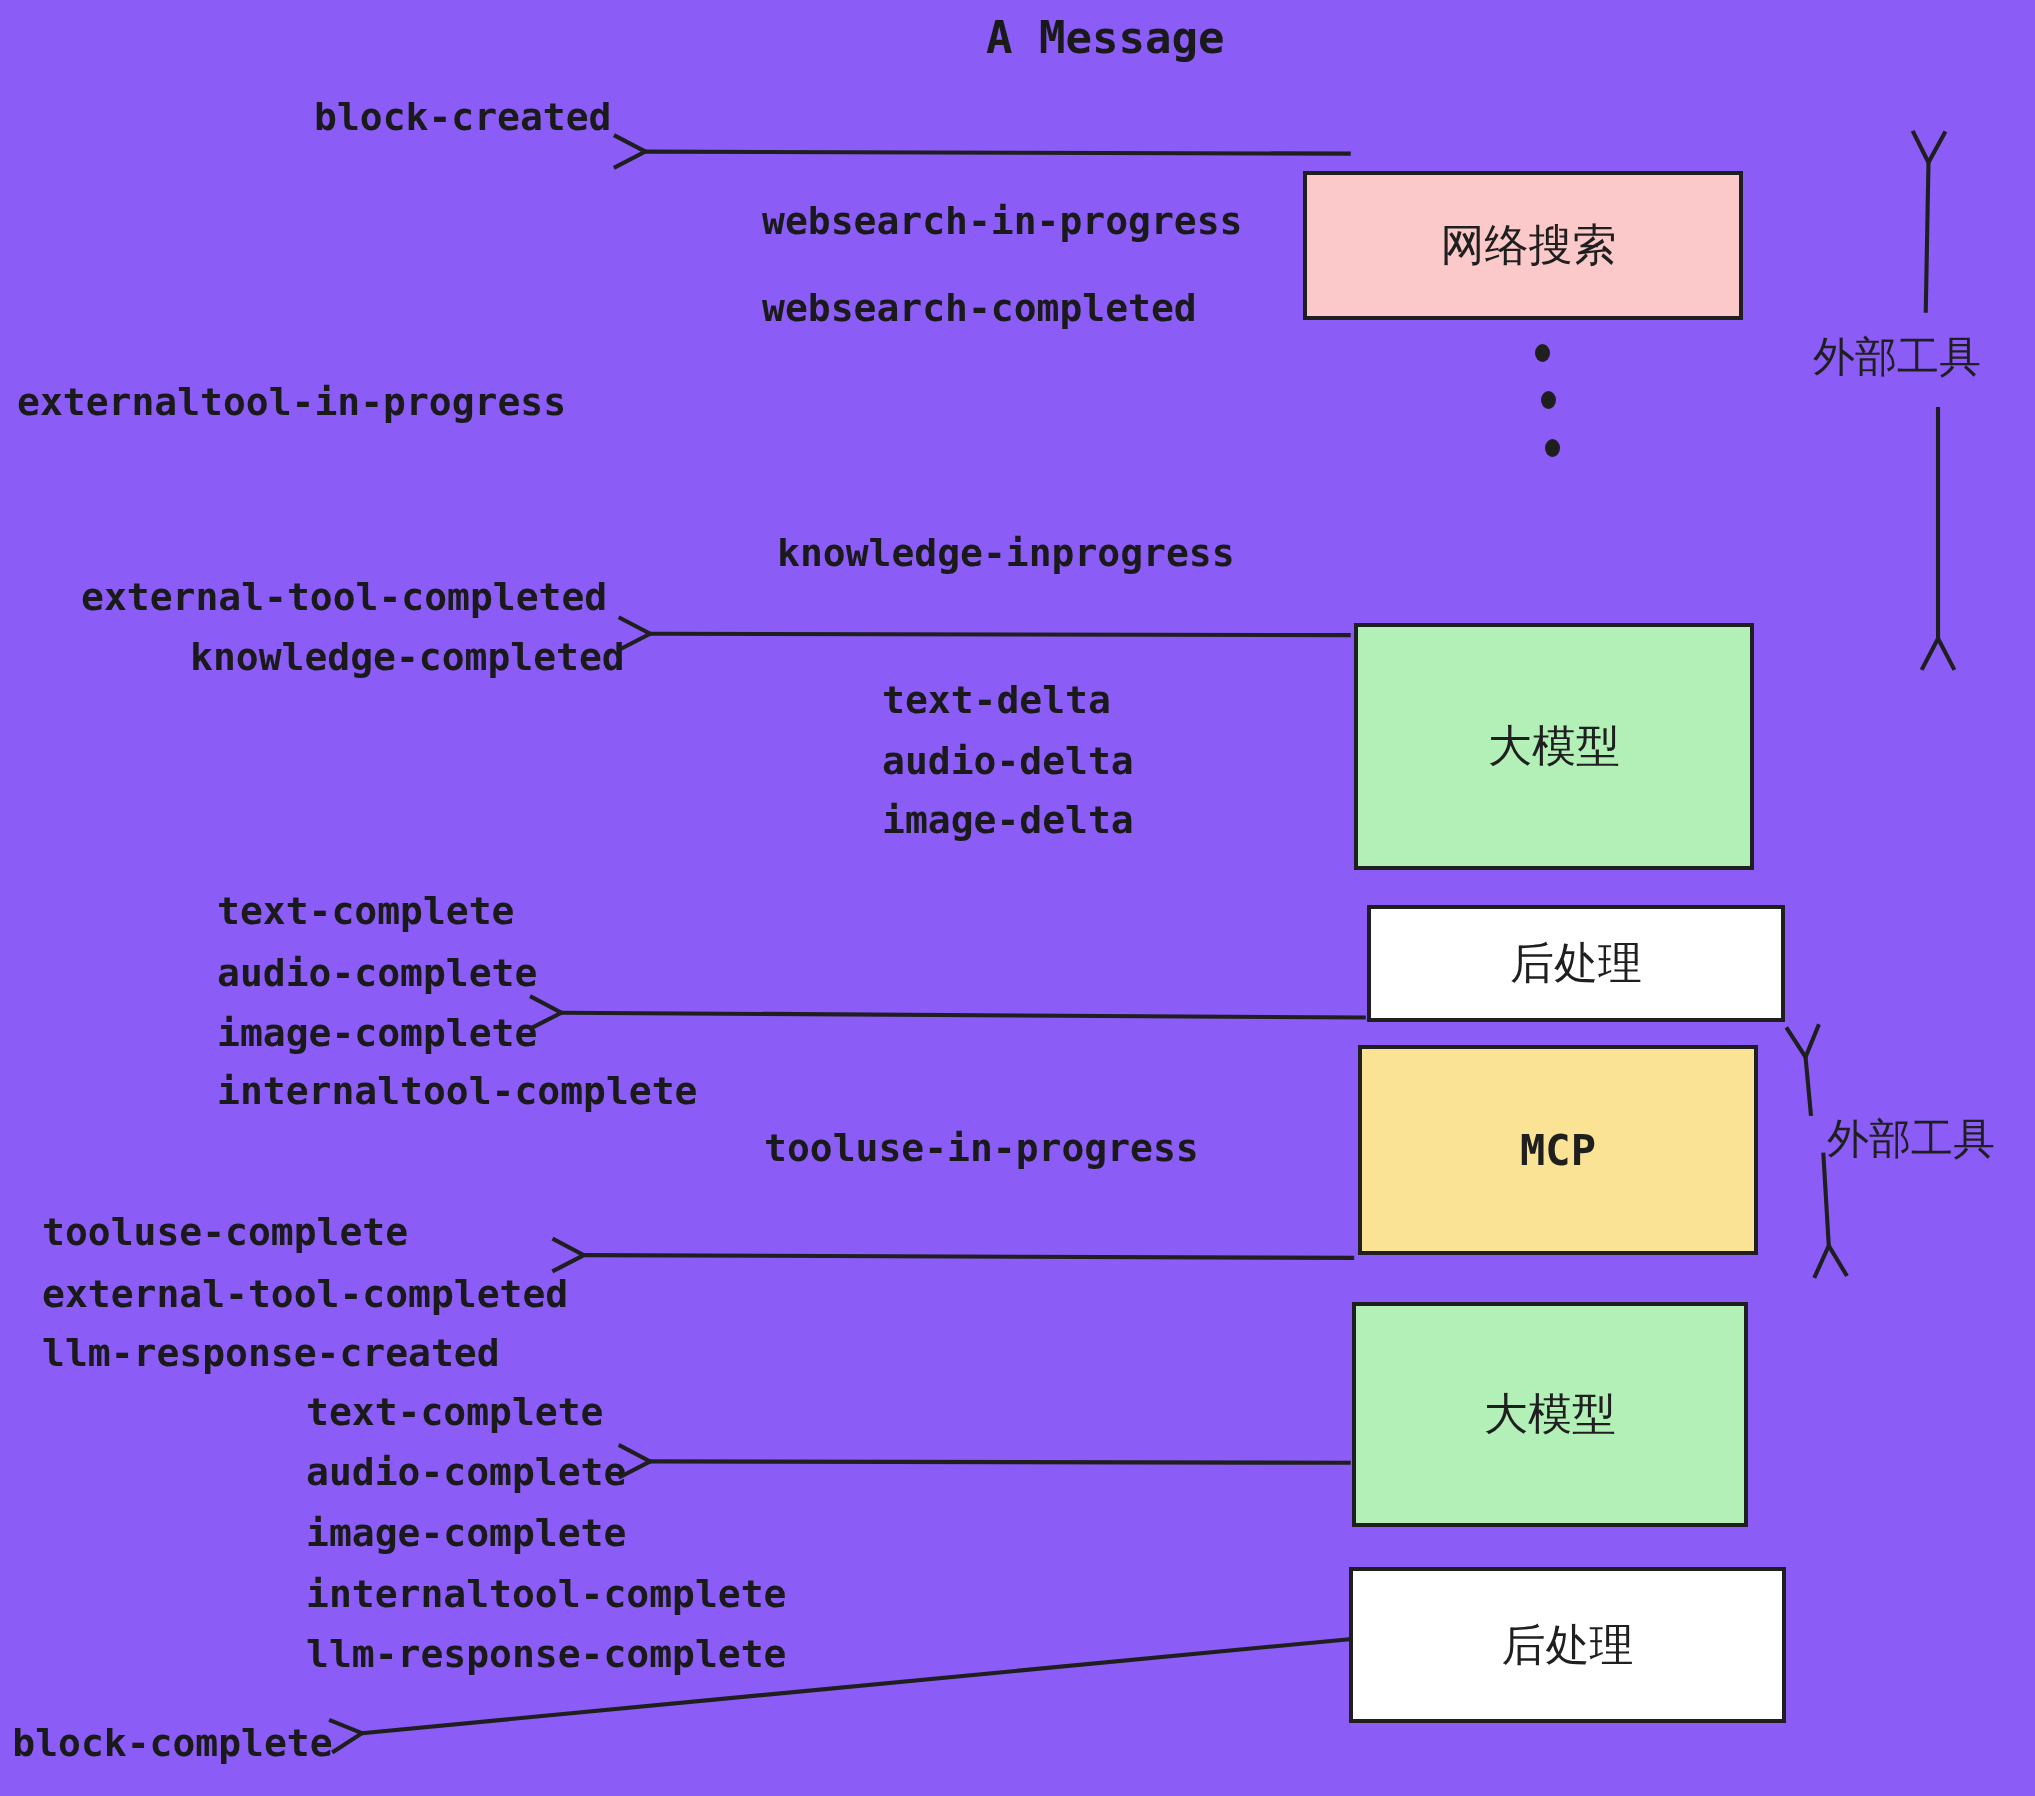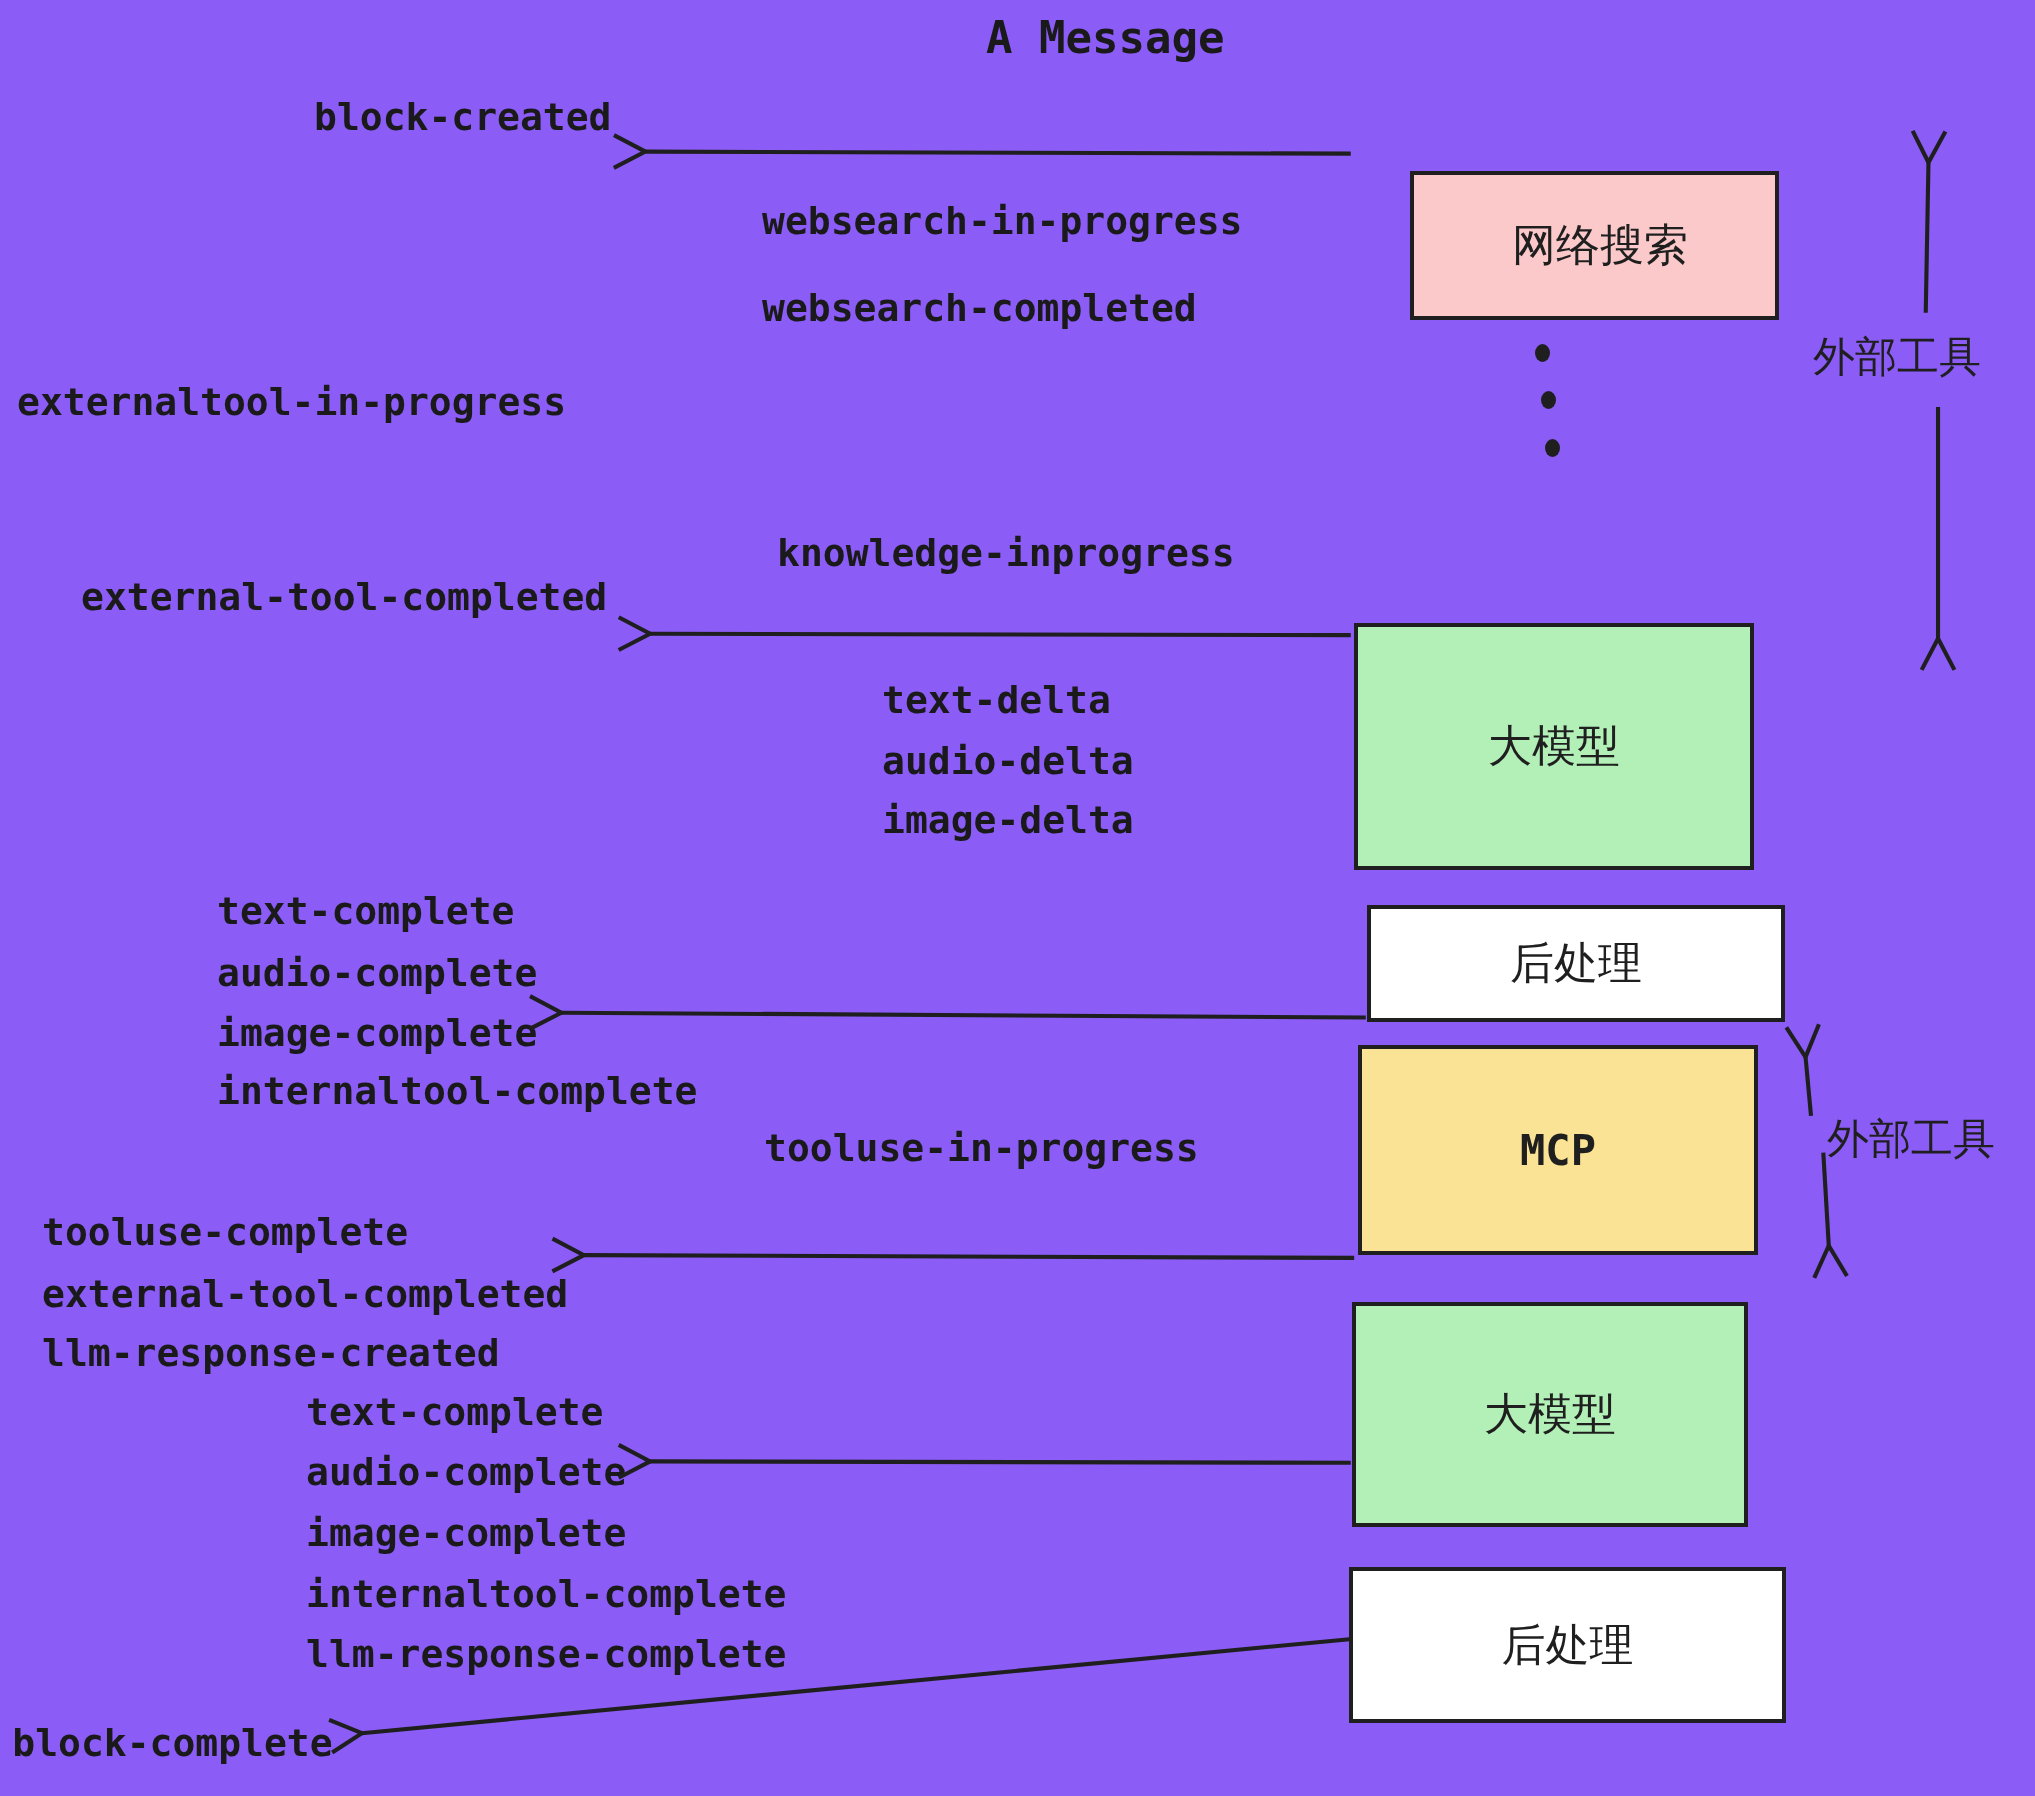--- a/index.html
+++ b/index.html
@@ -19,21 +19,21 @@
   .dot{position:absolute;width:15px;height:18px;border-radius:50%;background:#1f1f1f;}
   svg.overlay{position:absolute;left:0;top:0;pointer-events:none;}
 </style>
 </head>
 <body>
 
 <div id="canvas">
 
   <div class="title" style="left:986px;top:12.3px;">A Message</div>
 
-  <div class="box" style="left:1410px;top:171px;width:369px;height:149px;background:#fbc9c9;padding-left:11px;">
+  <div class="box" style="left:1303px;top:171px;width:440px;height:149px;background:#fbc9c9;padding-left:11px;">
     <span class="cn">网络搜索</span>
   </div>
 
   <div>
     <div class="dot" style="left:1535px;top:344px;"></div>
     <div class="dot" style="left:1541px;top:391px;"></div>
     <div class="dot" style="left:1545px;top:439px;"></div>
   </div>
 
 
@@ -55,20 +55,21 @@
 
   <div class="box" style="left:1349px;top:1567px;width:437px;height:156px;background:#ffffff;">
     <span class="cn">后处理</span>
   </div>
 
   <div class="evt" style="left:314px;top:97px;">block-created</div>
   <div class="evt" style="left:762px;top:201px;">websearch-in-progress</div>
   <div class="evt" style="left:762px;top:288px;">websearch-completed</div>
   <div class="evt" style="left:17px;top:382px;">externaltool-in-progress</div>
   <div class="evt" style="left:81px;top:577px;">external-tool-completed</div>
+  <div class="evt" style="left:190px;top:637px;">knowledge-completed</div>
   <div class="evt" style="left:777px;top:533px;">knowledge-inprogress</div>
   <div class="evt" style="left:882px;top:680px;">text-delta</div>
   <div class="evt" style="left:882px;top:741px;">audio-delta</div>
   <div class="evt" style="left:882px;top:800px;">image-delta</div>
   <div class="evt" style="left:217px;top:891px;">text-complete</div>
   <div class="evt" style="left:217px;top:953px;">audio-complete</div>
   <div class="evt" style="left:217px;top:1013px;">image-complete</div>
   <div class="evt" style="left:217px;top:1071px;">internaltool-complete</div>
   <div class="evt" style="left:764px;top:1128px;">tooluse-in-progress</div>
   <div class="evt" style="left:42px;top:1212px;">tooluse-complete</div>

